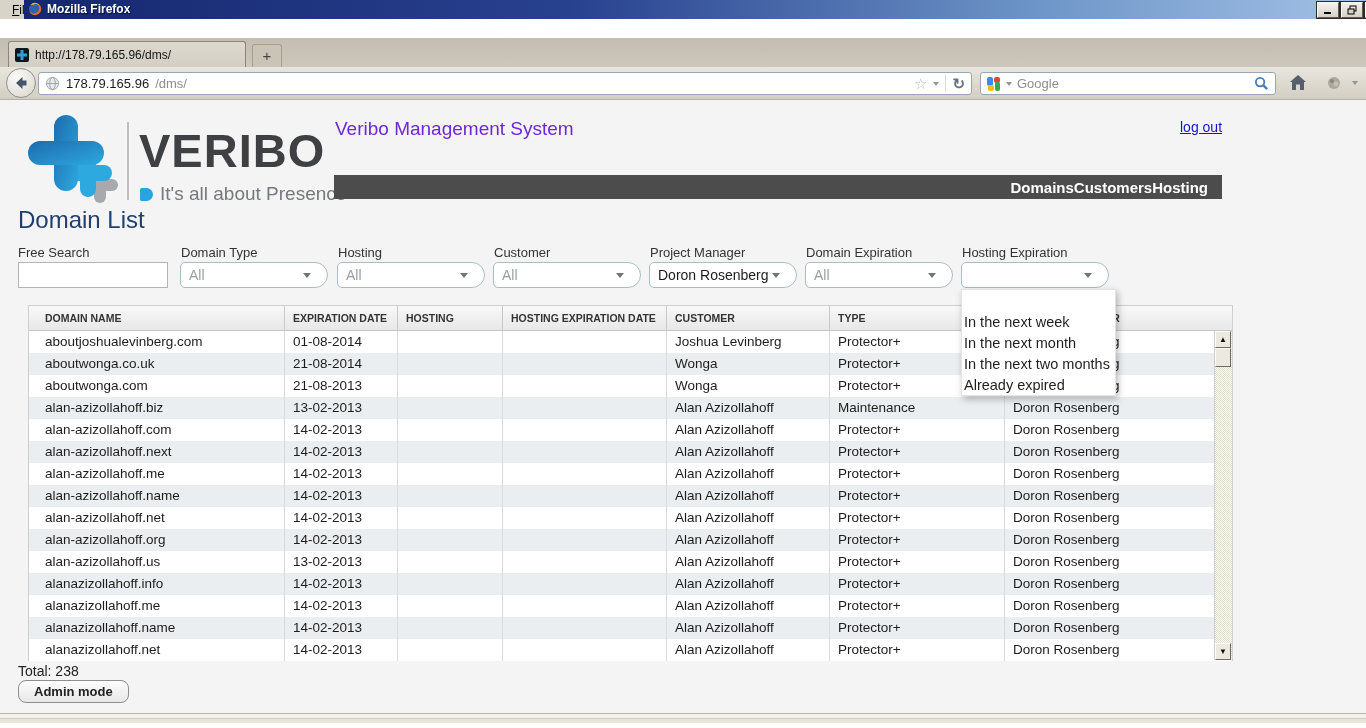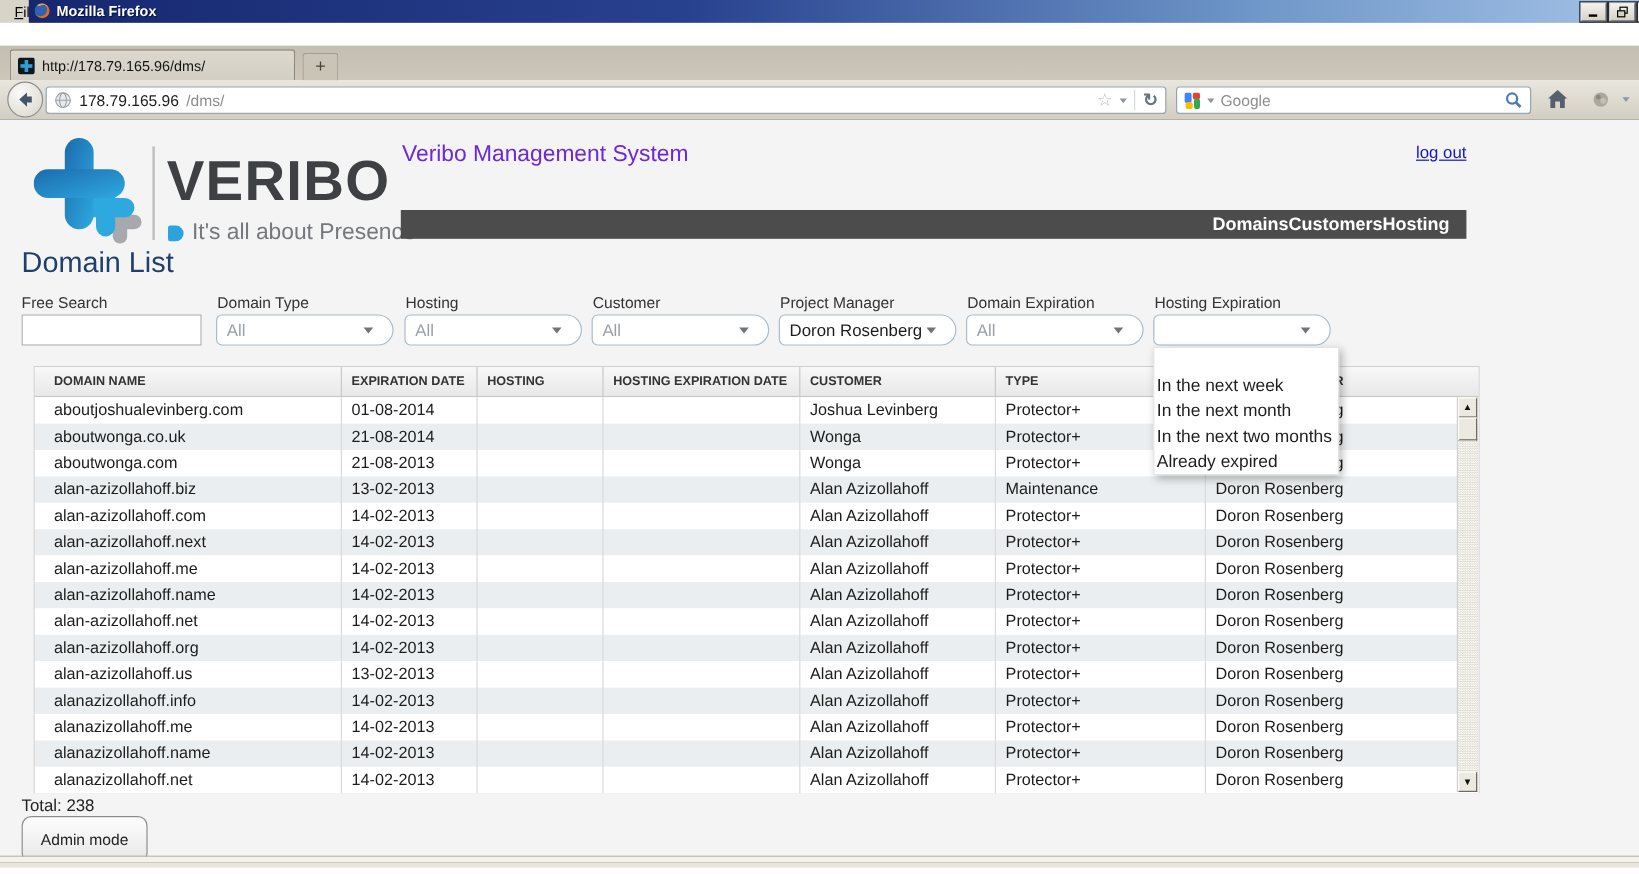--- a/index.html
+++ b/index.html
@@ -99,22 +99,22 @@
     background:conic-gradient(#ffffff 25%,#dedace 0 50%,#ffffff 0 75%,#dedace 0);
     background-size:2px 2px;border-left:1px solid #cfcfcf}
   .sbtn,.sthumb{position:absolute;left:0;width:16px;height:17px;background:#ece9e0;
     border:1px solid;border-color:#fdfcf9 #6e6a5e #6e6a5e #fdfcf9;box-sizing:border-box;
     display:flex;align-items:center;justify-content:center;font-size:8px;color:#111}
   #sb-up{top:0}
   #sb-thumb{top:17px;height:19px}
   #sb-down{bottom:0}
 
   #total{left:18px;top:563px;font-size:14px;color:#222}
-  #admin-btn{left:18px;top:580px;height:39px;padding:0 15px;background:linear-gradient(#fdfdfd,#e7e7e7);
-    border:1px solid #8e8e8e;border-radius:8px;font-size:13px;font-weight:normal;color:#222;
+  #admin-btn{left:18px;top:580px;height:23px;padding:0 15px;background:linear-gradient(#fdfdfd,#e7e7e7);
+    border:1px solid #8e8e8e;border-radius:8px;font-size:13px;font-weight:bold;color:#222;
     line-height:21px;cursor:pointer;box-sizing:border-box}
 
   #addonbar{left:0;top:713px;width:1366px;height:9px;border-top:1px solid #bab5a7;
     background:linear-gradient(#f4f2ec 0 4px,#cfcabd 4px 5px,#e8e5db 5px 9px)}
 </style>
 </head>
 <body>
 
 <div id="titlebar" class="abs">
   <svg class="abs fxlogo" viewBox="0 0 16 16">

